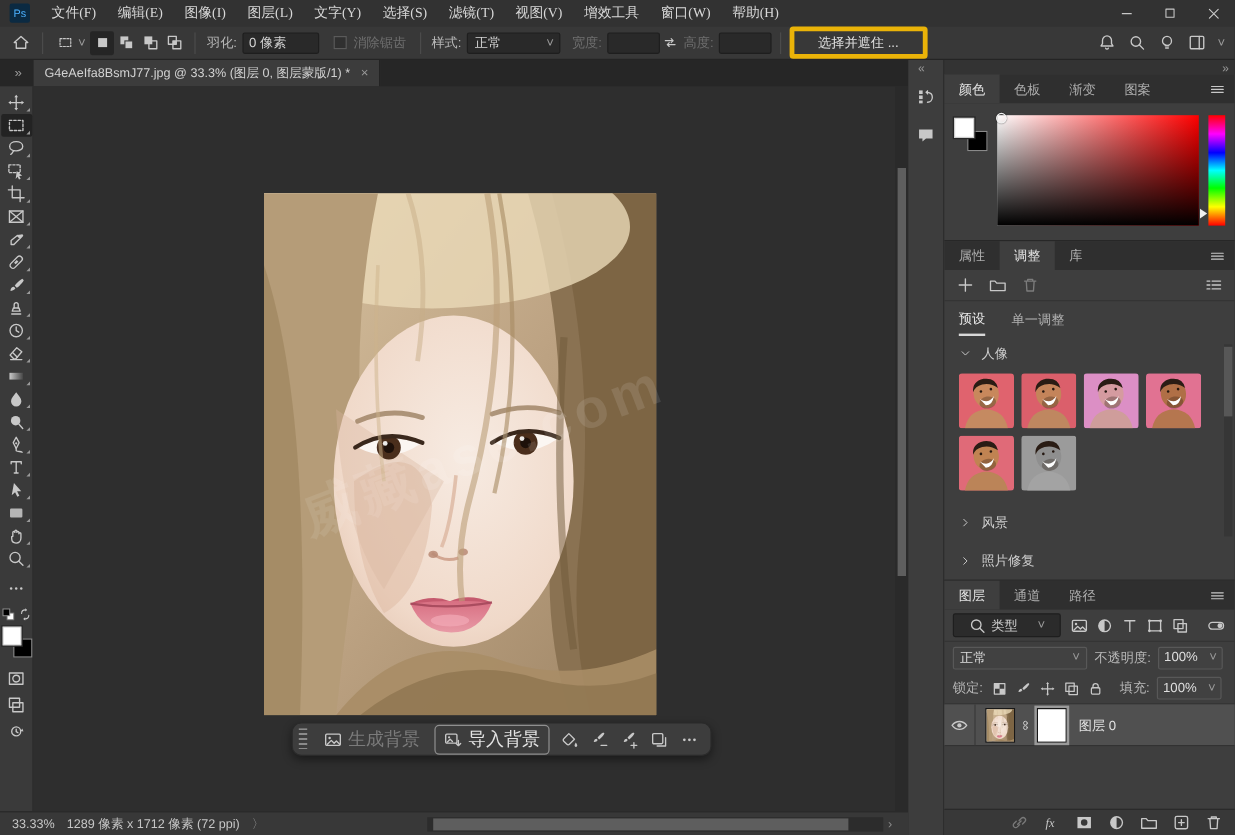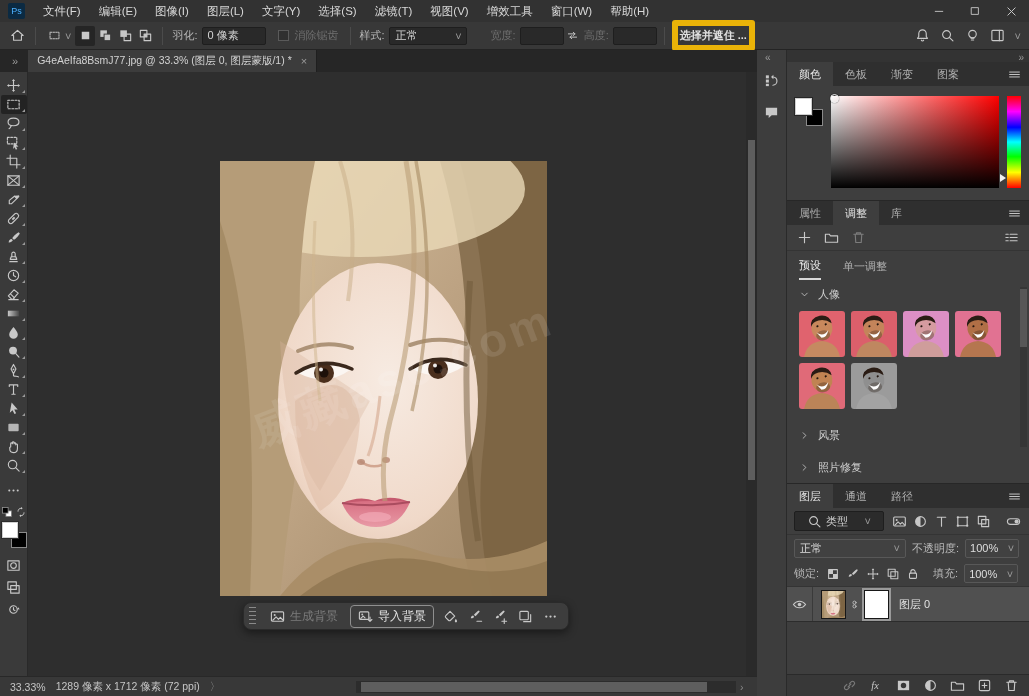--- a/index.html
+++ b/index.html
@@ -21,21 +21,21 @@
   #optionsbar { position:absolute; left:0; top:22px; width:1029px; height:28px; background:#383838; border-bottom:1px solid #242424; display:flex; align-items:center; padding:0 8px 0 6px; }
   .ob-div { width:1px; height:18px; background:#4b4b4b; margin:0 7px; flex:none; }
   .ob-btn { width:22px; height:22px; display:flex; align-items:center; justify-content:center; border-radius:2px; flex:none; }
   .mode-btn { width:20px; height:20px; display:flex; align-items:center; justify-content:center; border-radius:2px; flex:none; }
   .mode-btn.pressed { background:#252525; }
   .ob-label { color:#b8b8b8; margin:0 4px 0 2px; white-space:nowrap; }
   .ob-label.dim, .dim { color:#6e6e6e; }
   .ob-input { height:18px; background:#292929; border:1px solid #1e1e1e; border-radius:2px; color:#d4d4d4; padding:0 5px; display:flex; align-items:center; }
   .ob-select { height:18px; background:#292929; border:1px solid #1e1e1e; border-radius:2px; color:#d4d4d4; padding:0 4px 0 6px; display:flex; align-items:center; justify-content:space-between; }
   #antialias-box { width:11px; height:11px; border:1px solid #5a5a5a; background:#303030; margin:0 4px 0 2px; flex:none; }
-  #select-mask-btn { border:6px solid #eab308; border-radius:3px; padding:2px 2px; color:#e0e0e0; white-space:nowrap;font-weight:bold; }
+  #select-mask-btn { border:4px solid #eab308; border-radius:3px; padding:2px 20px; color:#e0e0e0; white-space:nowrap; }
   .ob-right { display:flex; align-items:center; gap:10px; margin-left:12px; }
 
   
   #tabbar { position:absolute; left:0; top:50px; width:757px; height:22px; background:#262626; display:flex; align-items:flex-end; }
   #tab-overflow { margin:0 10px 5px 12px; color:#9a9a9a; }
   #doc-tab { height:22px; background:#3c3c3c; display:flex; align-items:center; padding:0 9px; font-size:10.5px; color:#d2d2d2; white-space:nowrap; border-right:1px solid #1f1f1f; }
   #doc-tab .close { margin-left:9px; color:#9a9a9a; font-size:11px; }
 
   
   #toolbar { position:absolute; left:0; top:72px; width:28px; height:604px; background:#3a3a3a; border-right:1px solid #292929; display:flex; flex-direction:column; align-items:center; padding-top:4px; }
@@ -54,21 +54,21 @@
   #doc-image { position:absolute; left:192px; top:89px; width:327px; height:435px; }
   #doc-image svg { width:100%; height:100%; display:block; }
   #watermark { position:absolute; left:225px; top:330px; transform:rotate(-21deg); transform-origin:left center; font-size:46px; letter-spacing:5px; color:rgba(255,255,255,0.11); font-weight:bold; white-space:nowrap; }
   #watermark .cn { opacity:.8; }
   #canvas-vscroll { position:absolute; right:0; top:0; width:11px; height:100%; background:#2a2a2a; }
   #canvas-vscroll .thumb { position:absolute; left:2px; top:68px; width:7px; height:340px; background:#5e5e5e; }
 
   
   #taskbar { position:absolute; left:215px; top:530px; height:28px; background:#3d3d3d; border:1px solid #2a2a2a; border-radius:8px; box-shadow:0 3px 8px rgba(0,0,0,.45); display:flex; align-items:center; padding:0 7px 0 5px; gap:5px; }
   #taskbar-handle { width:7px; height:18px; background-image:repeating-linear-gradient(to bottom,#8a8a8a 0 1.5px,transparent 1.5px 4px); margin-right:2px; }
-  .tb-btn { display:flex; align-items:center; gap:5px; padding:2px 7px; border-radius:4px; white-space:nowrap; font-size:12px; }
+  .tb-btn { display:flex; align-items:center; gap:5px; padding:2px 7px; border-radius:4px; white-space:nowrap; font-size:15px; }
   .tb-btn.disabled { color:#7b7b7b; }
   .tb-btn.outlined { border:1px solid #8f8f8f; color:#e4e4e4; }
   .tb-icon { width:22px; height:22px; display:flex; align-items:center; justify-content:center; }
 
   
   #statusbar { position:absolute; left:0; top:676px; width:757px; height:20px; background:#383838; border-top:1px solid #282828; display:flex; align-items:center; padding-left:10px; gap:10px; font-size:10.5px; color:#c6c6c6; }
   #hscroll { position:absolute; left:356px; top:4px; width:380px; height:12px; background:#2c2c2c; }
   #hscroll .thumb { position:absolute; left:5px; top:1px; width:346px; height:10px; background:#5e5e5e; }
   #status-chevron2 { position:absolute; left:740px; color:#8a8a8a; }
 
@@ -130,21 +130,21 @@
   #layer-name { margin-left:10px; color:#e2e2e2; }
   #layers-empty { flex:1; background:#3e3e3e; }
   #lp-bottom { height:22px; background:#383838; border-top:1px solid #2a2a2a; display:flex; align-items:center; justify-content:flex-end; gap:9px; padding-right:9px; }
   .dim-ico { opacity:.45; }
 </style>
 </head>
 <body>
 
 <div id="titlebar">
   <div id="ps-badge">Ps</div>
-  <div id="menubar" style="display:flex;">
+  <div id="menubar" style="display:flex;font-family:Liberation Serif, serif;">
       <span class="menu-item">文件(F)</span>
       <span class="menu-item">编辑(E)</span>
       <span class="menu-item">图像(I)</span>
       <span class="menu-item">图层(L)</span>
       <span class="menu-item">文字(Y)</span>
       <span class="menu-item">选择(S)</span>
       <span class="menu-item">滤镜(T)</span>
       <span class="menu-item">视图(V)</span>
       <span class="menu-item">增效工具</span>
       <span class="menu-item">窗口(W)</span>
@@ -209,21 +209,21 @@
   <span class="ob-label">羽化:</span>
   <div class="ob-input" style="width:64px;">0 像素</div>
   <div id="antialias-box" style="margin-left:12px;"></div>
   <span class="ob-label dim">消除锯齿</span>
   <div class="ob-div"></div>
   <span class="ob-label">样式:</span>
   <div class="ob-select" style="width:78px;">
     <span>正常</span>
       <span style="color:#9a9a9a;">˅</span>
   </div>
-  <span class="ob-label dim" style="margin-left:24px;">宽度:</span>
+  <span class="ob-label dim" style="margin-left:10px;">宽度:</span>
   <div class="ob-input" style="width:44px;"></div>
   <div class="ob-btn" style="width:18px;">
       <svg width="13" height="13" viewBox="0 0 16 16">
         <path class="st" d="M3 6h8M9 4l2 2-2 2M13 10H5M7 8l-2 2 2 2"></path>
       </svg>
     </div>
   <span class="ob-label dim">高度:</span>
   <div class="ob-input" style="width:44px;"></div>
   <div class="ob-div"></div>
   <div id="select-mask-btn">选择并遮住 ...</div>

